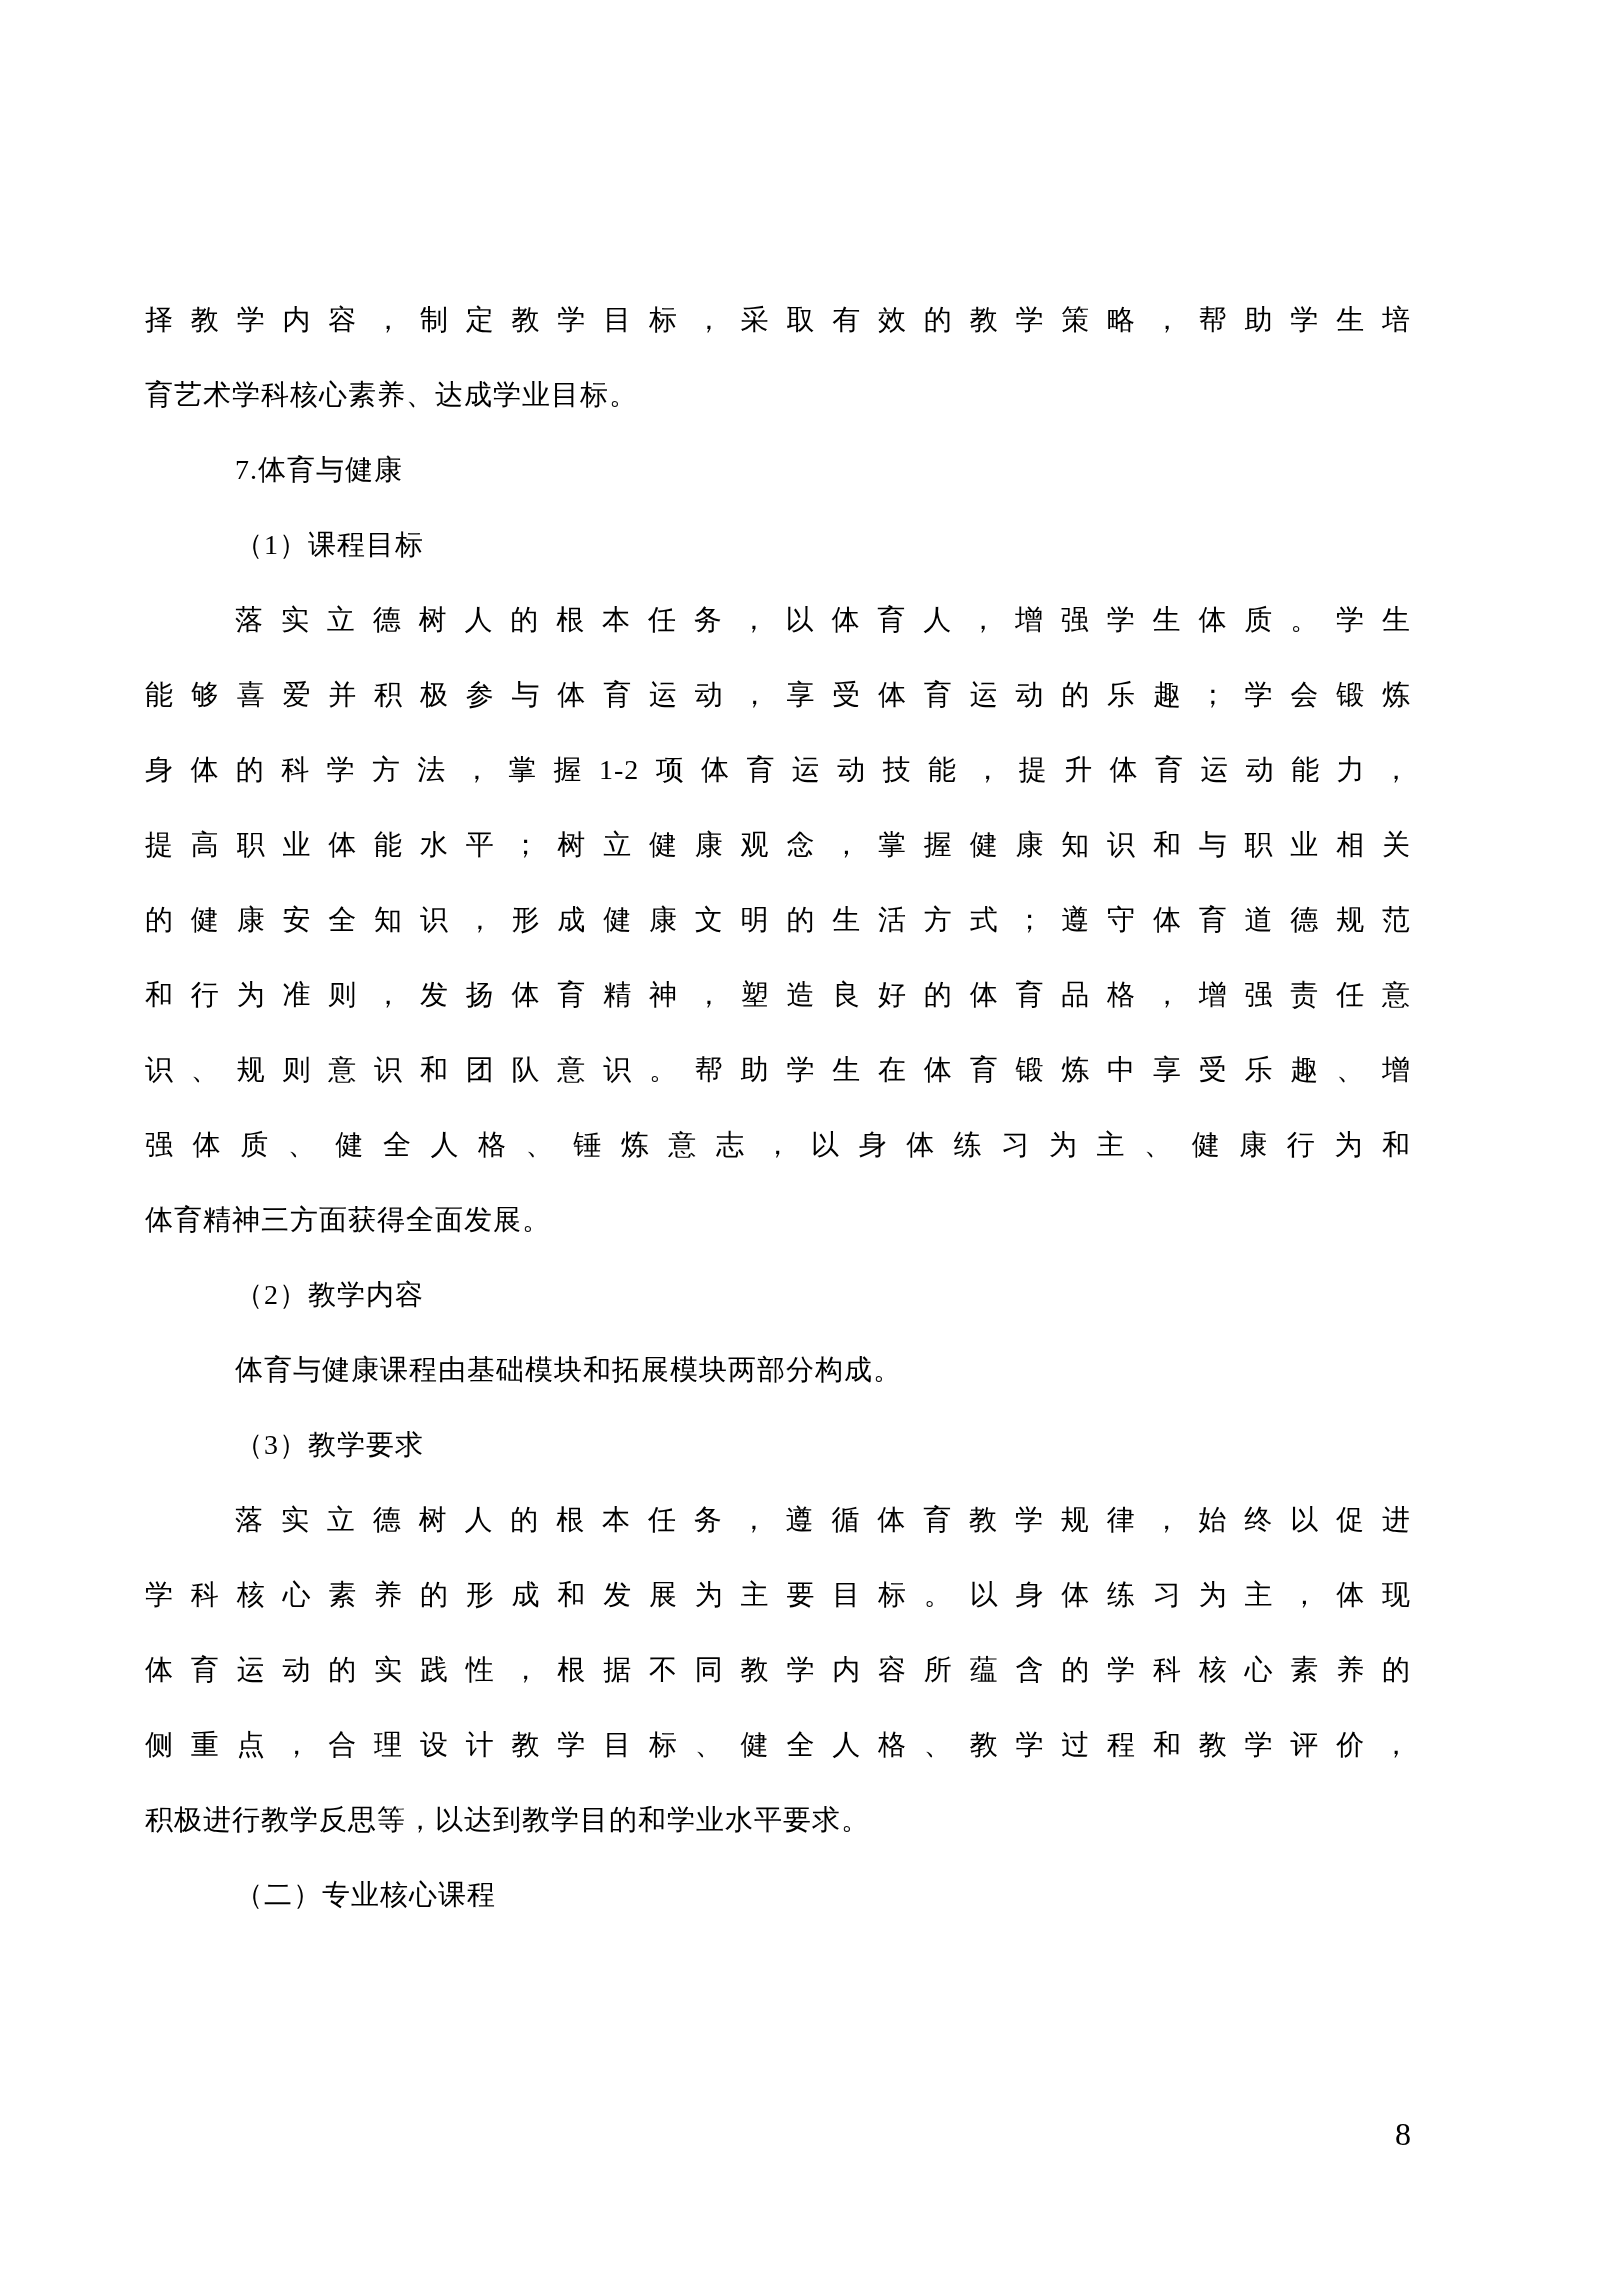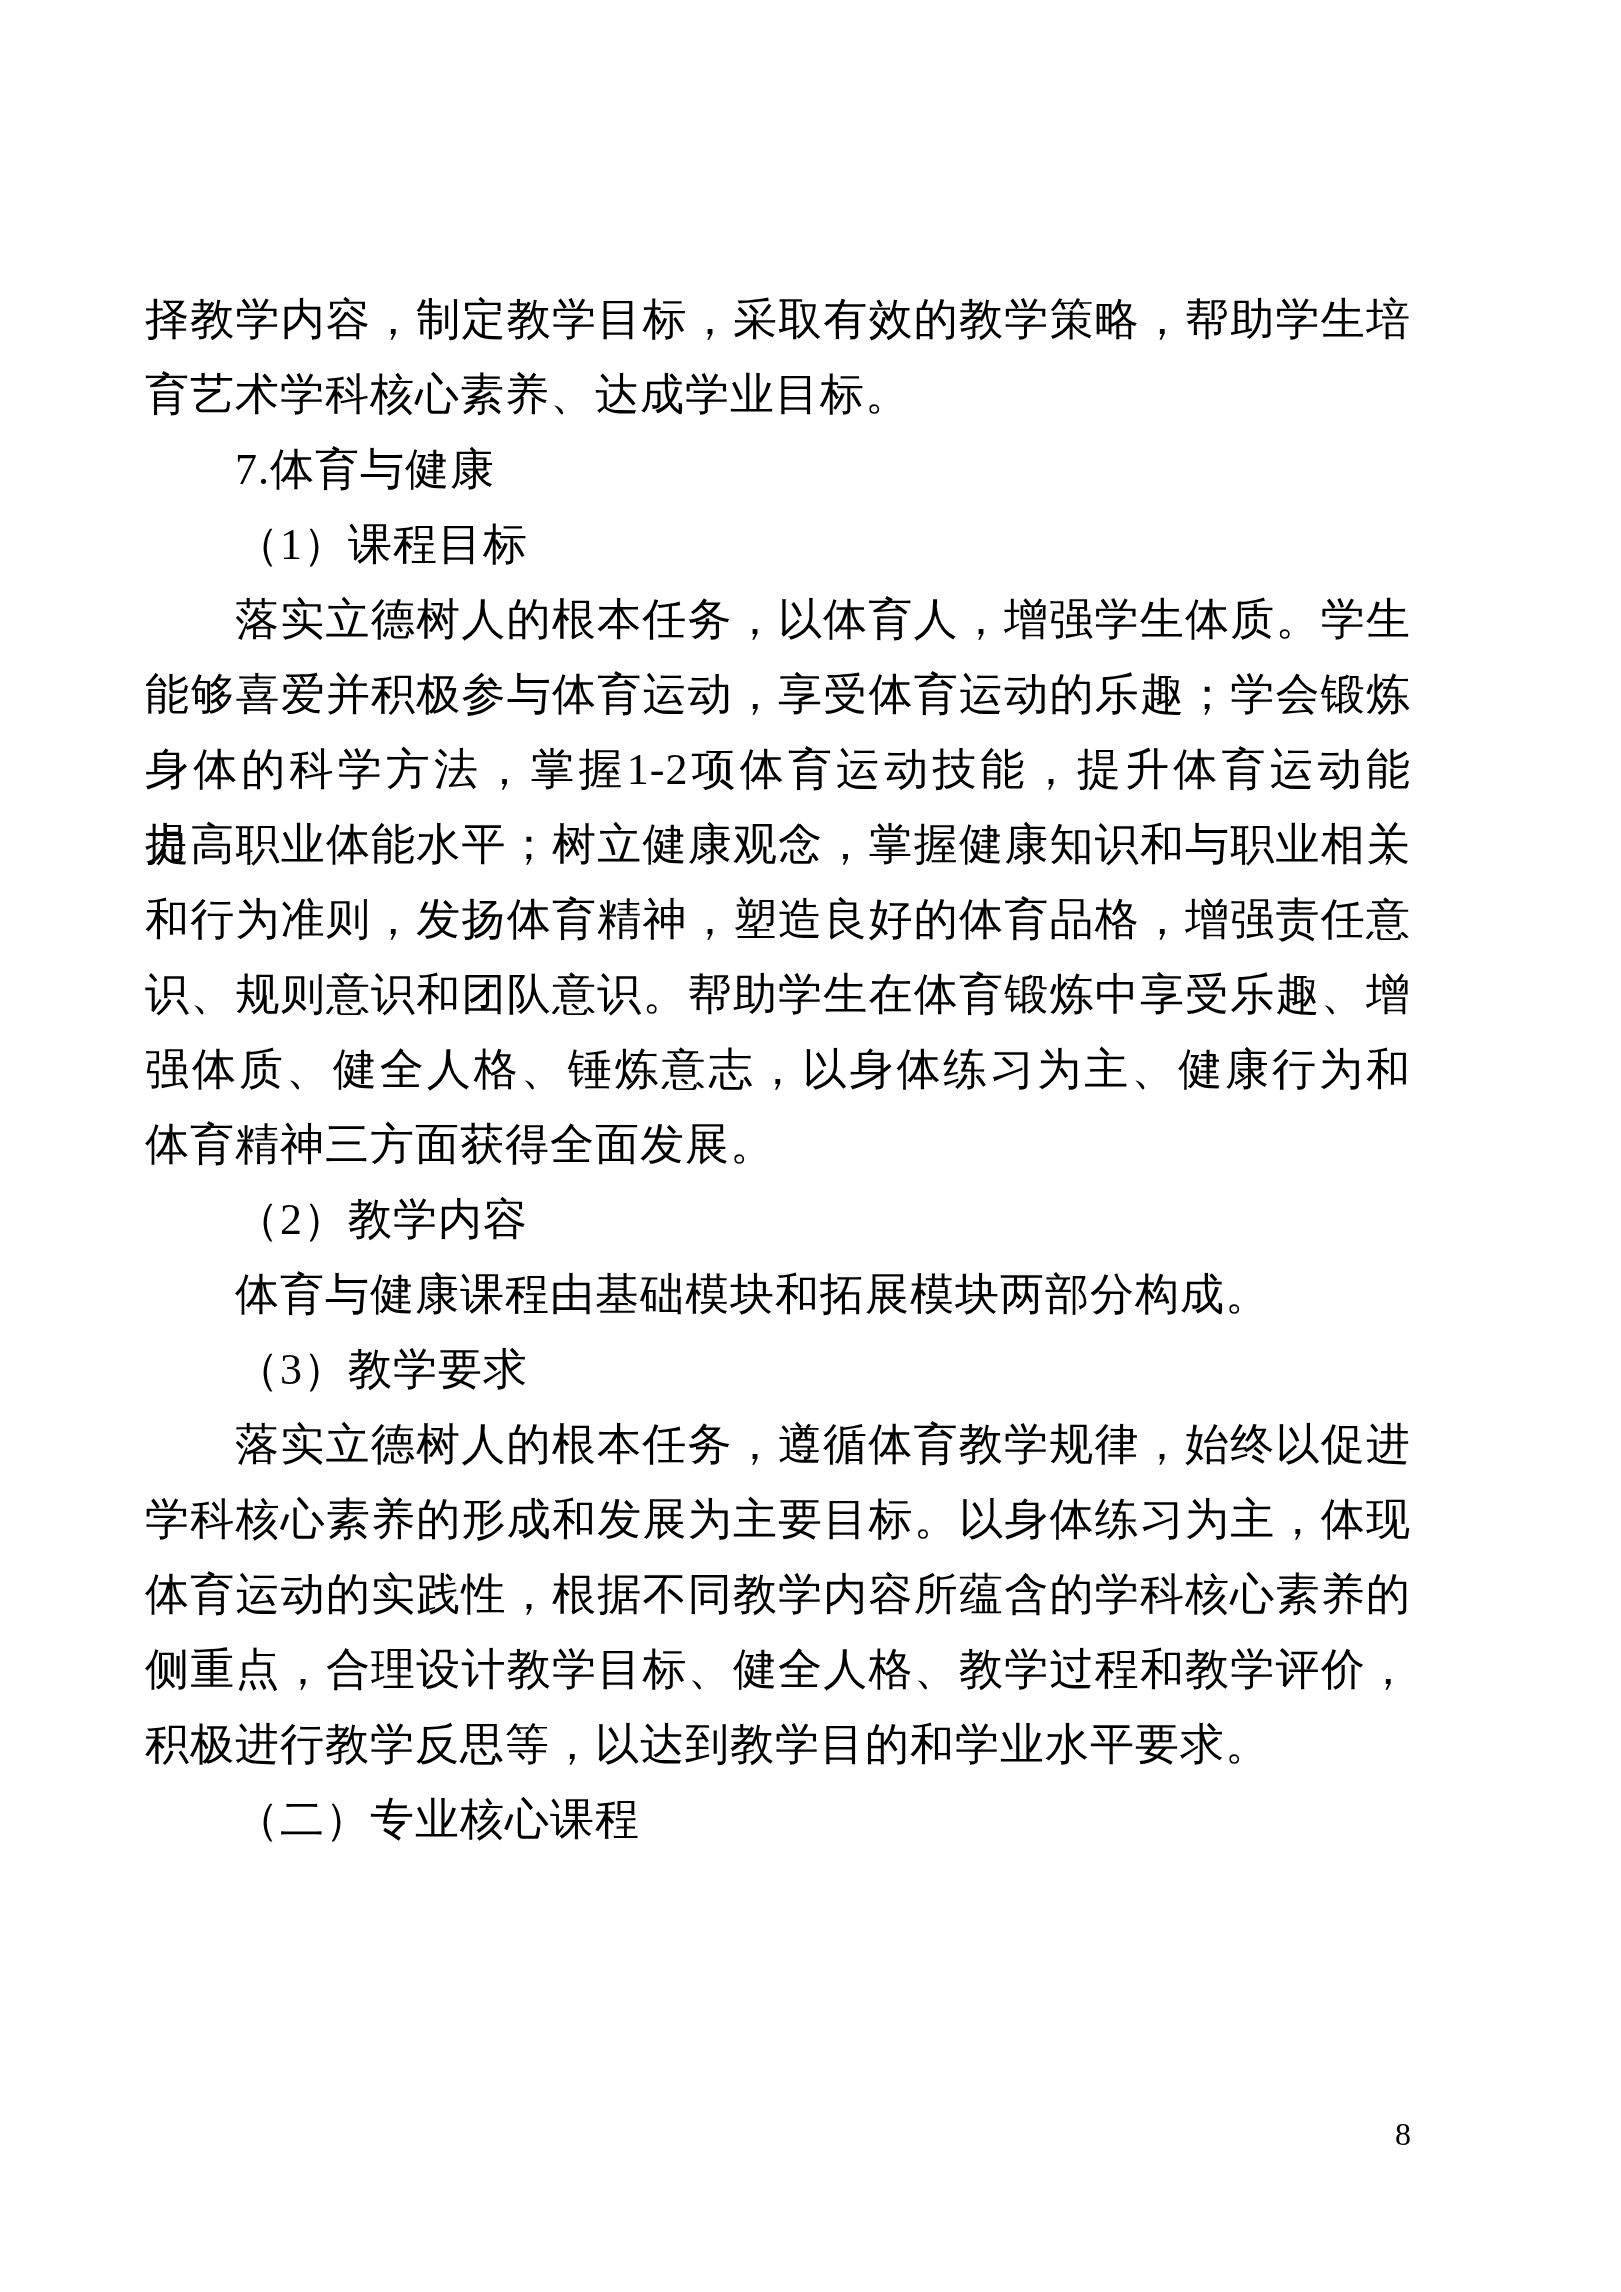--- a/index.html
+++ b/index.html
@@ -16,21 +16,21 @@
     font-family: "Liberation Serif", "DejaVu Serif", serif;
     color: #000000;
   }
   .content {
     position: absolute;
     left: 145px;
     top: 282px;
     width: 1266px;
   }
   .line {
-    font-size: 44px;
+    font-size: 28px;
     line-height: 75px;
     height: 75px;
     letter-spacing: 1px;
     text-align: left;
     white-space: nowrap;
     color: #000000;
   }
   .line.justify {
     white-space: normal;
     text-align: justify;
@@ -60,20 +60,21 @@
 <div class="page">
   <div class="content" id="doc-body">
       <div class="line justify">择教学内容，制定教学目标，采取有效的教学策略，帮助学生培</div>
       <div class="line">育艺术学科核心素养、达成学业目标。</div>
       <div class="line indent bold">7.体育与健康</div>
       <div class="line indent">（1）课程目标</div>
       <div class="line indent justify">落实立德树人的根本任务，以体育人，增强学生体质。学生</div>
       <div class="line justify">能够喜爱并积极参与体育运动，享受体育运动的乐趣；学会锻炼</div>
       <div class="line justify">身体的科学方法，掌握1-2项体育运动技能，提升体育运动能力，</div>
       <div class="line justify">提高职业体能水平；树立健康观念，掌握健康知识和与职业相关</div>
+      <div class="line justify">的健康安全知识，形成健康文明的生活方式；遵守体育道德规范</div>
       <div class="line justify">和行为准则，发扬体育精神，塑造良好的体育品格，增强责任意</div>
       <div class="line justify">识、规则意识和团队意识。帮助学生在体育锻炼中享受乐趣、增</div>
       <div class="line justify">强体质、健全人格、锤炼意志，以身体练习为主、健康行为和</div>
       <div class="line">体育精神三方面获得全面发展。</div>
       <div class="line indent">（2）教学内容</div>
       <div class="line indent">体育与健康课程由基础模块和拓展模块两部分构成。</div>
       <div class="line indent">（3）教学要求</div>
       <div class="line indent justify">落实立德树人的根本任务，遵循体育教学规律，始终以促进</div>
       <div class="line justify">学科核心素养的形成和发展为主要目标。以身体练习为主，体现</div>
       <div class="line justify">体育运动的实践性，根据不同教学内容所蕴含的学科核心素养的</div>

